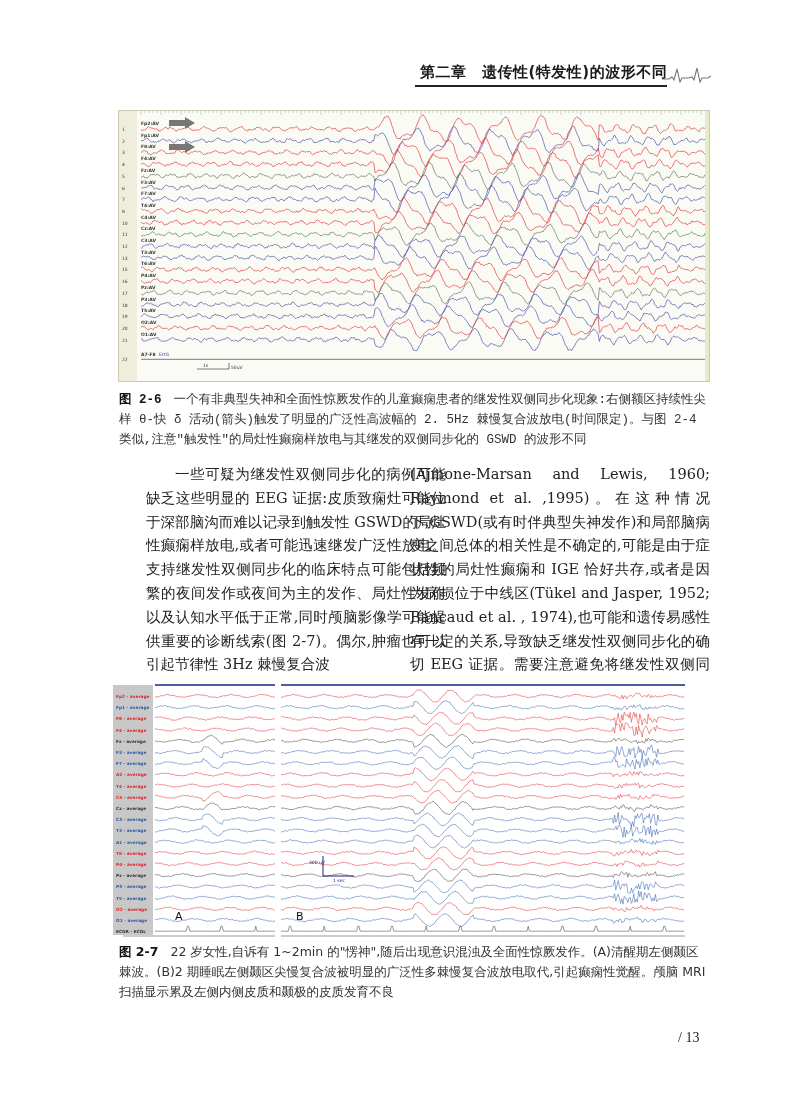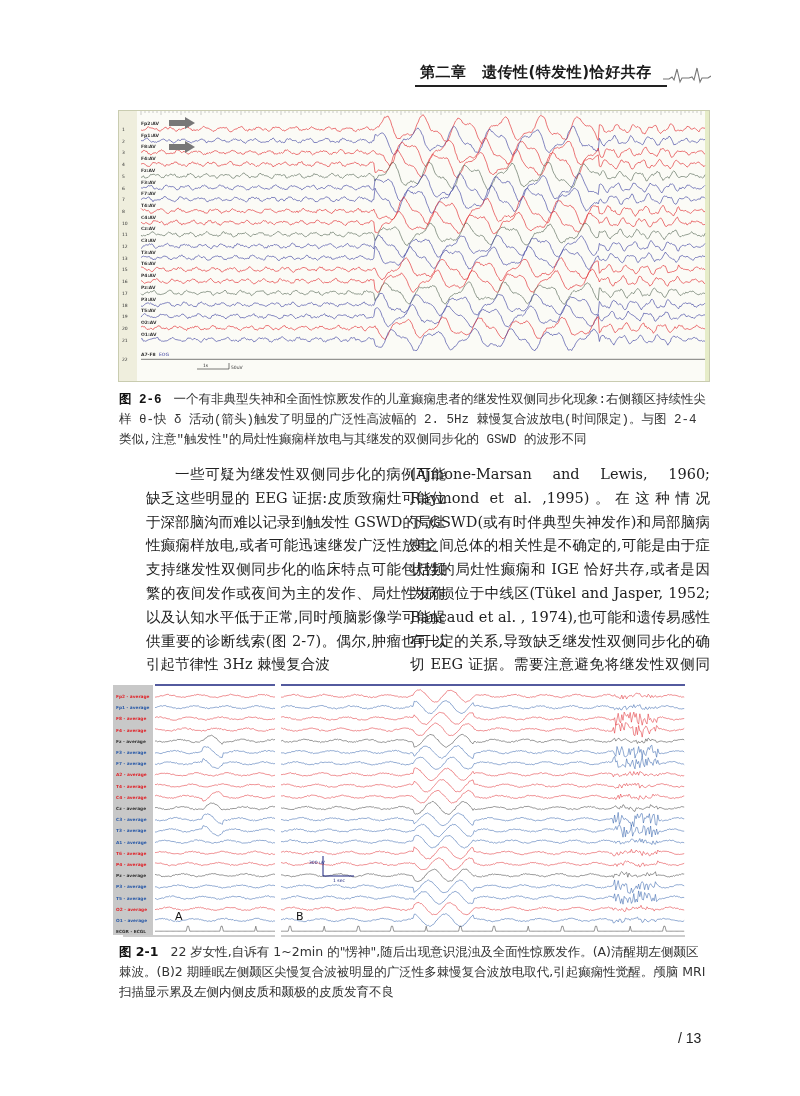--- a/index.html
+++ b/index.html
@@ -22,28 +22,28 @@
   #cap26 { left:119px; top:390px; width:590px;font-family:Liberation Mono, monospace; }
   #cap27 { left:119px; top:942px; width:590px; }
 
   .body-col { position:absolute; top:463px; width:300px; font-size:14.5px; line-height:23.8px;
               color:#222; text-align:justify; font-family:"DejaVu Serif", serif; }
   #col-left { left:118px;margin-left:28px; }
   #col-right { left:410px; }
   .body-col p { margin:0; }
   #col-left p { text-indent:2em; }
 
-  .page-number { position:absolute; left:678px; top:1030px; font-family:Liberation Sans, sans-serif;
+  .page-number { position:absolute; left:678px; top:1030px; font-family:Liberation Serif, serif;
                  font-size:14px; color:#222; }
 </style>
 </head>
 <body>
 
 <div class="running-head">
-  <span>第二章　遗传性(特发性)恰好共存</span>
+  <span>第二章　遗传性(特发性)的波形不同</span>
   <div class="rule"></div>
 </div>
 <svg class="ecg-logo" viewBox="0 0 48 22">
   <polyline fill="none" stroke="#777" stroke-width="1.1" points="0,15 6,15 9,13 11,16 14,5 17,18 19,14 26,14 29,13 31,16 34,4 37,18 39,14 45,14 48,12"></polyline>
 </svg>
 
 <div class="fig" id="fig26">
   <svg id="svg26" width="590" height="270">
       <rect x="0" y="0" width="18" height="270" fill="#efeedd"></rect>
       <g>
@@ -433,16 +433,16 @@
       <text x="183" y="240" font-size="11" fill="#111" font-family="DejaVu Sans, sans-serif">B</text>
       <g>
         <polyline points="210,176 210,196 241,196" fill="none" stroke="#1a237e" stroke-width="1"></polyline>
         <text x="196" y="184" font-size="4.5" fill="#1a237e" font-family="DejaVu Sans, sans-serif">300 uV</text>
         <text x="220" y="202" font-size="4.5" fill="#1a237e" font-family="DejaVu Sans, sans-serif">1 sec</text>
       </g>
     </svg>
 </div>
 
 <div class="caption" id="cap27">
-  <span class="fig-label">图 2-1</span><span>22 岁女性,自诉有 1~2min 的"愣神",随后出现意识混浊及全面性惊厥发作。(A)清醒期左侧颞区棘波。(B)2 期睡眠左侧颞区尖慢复合波被明显的广泛性多棘慢复合波放电取代,引起癫痫性觉醒。颅脑 MRI 扫描显示累及左侧内侧皮质和颞极的皮质发育不良</span>
+  <span class="fig-label">图 2-7</span><span>22 岁女性,自诉有 1~2min 的"愣神",随后出现意识混浊及全面性惊厥发作。(A)清醒期左侧颞区棘波。(B)2 期睡眠左侧颞区尖慢复合波被明显的广泛性多棘慢复合波放电取代,引起癫痫性觉醒。颅脑 MRI 扫描显示累及左侧内侧皮质和颞极的皮质发育不良</span>
 </div>
 
 <div class="page-number">/ 13</div>
 
 </body></html>

